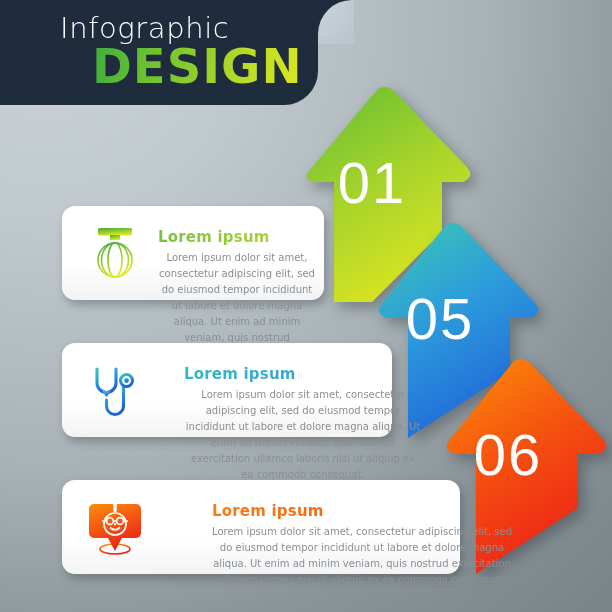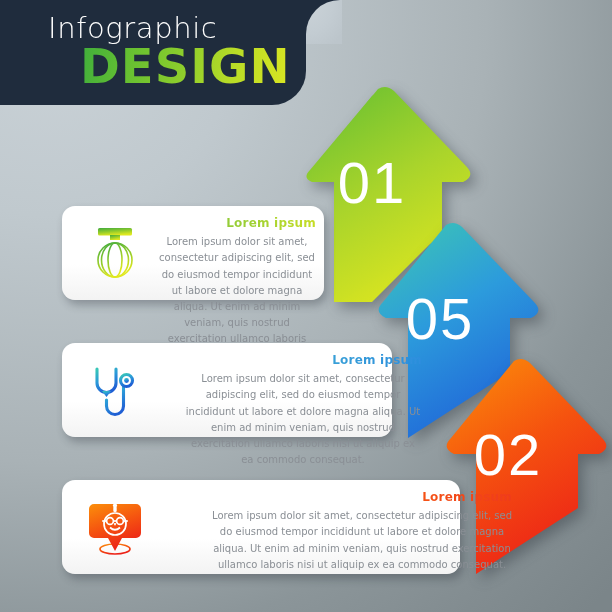--- a/index.html
+++ b/index.html
@@ -9,21 +9,21 @@
     position:relative;
   }
   #stage{
     position:absolute;inset:0;width:612px;height:612px;overflow:hidden;
     background:
       radial-gradient(130% 130% at 8% 4%, #cbd3d8 0%, #c0c9ce 24%, #a9b2b6 55%, #8b9599 78%, #7b8589 100%);
   }
 
   
   .header-wrap{
-    position:absolute;left:0;top:0;width:326px;height:105px;
+    position:absolute;left:12px;top:0;width:326px;height:105px;
   }
   .header-bg{
     position:absolute;left:-20px;top:-20px;width:326px;height:125px;
     background:#1f2c3d;
     border-bottom-right-radius:34px;
   }
   .header-notch{
     position:absolute;left:306px;top:0;width:36px;height:44px;
     background:#1f2c3d;
   }
@@ -80,22 +80,22 @@
     position:absolute;left:22px;top:16px;width:62px;height:62px;
   }
   .card .icon svg{display:block;width:62px;height:62px;}
 
   .card .txt{position:absolute;top:11px;}
   #card1 .txt{left:96px;width:158px;}
   #card2 .txt{left:122px;width:238px;}
   #card3 .txt{left:150px;width:300px;}
 
   .card .h{
-    text-align:right;font-size:12px;font-weight:bold;letter-spacing:.2px;
-    margin:0 0 4px 0;line-height:1.1;
+    text-align:left;font-size:15px;font-weight:bold;letter-spacing:.2px;
+    margin:12px 0 4px 0;line-height:1.1;
   }
   #card1 .h{
     background:linear-gradient(90deg,#79c043 0%,#9bcf35 55%,#c6dd26 100%);
     -webkit-background-clip:text;background-clip:text;
     -webkit-text-fill-color:transparent;color:transparent;
   }
   #card2 .h{
     background:linear-gradient(90deg,#35b5c6 0%,#3aa3d6 55%,#2e8ede 100%);
     -webkit-background-clip:text;background-clip:text;
     -webkit-text-fill-color:transparent;color:transparent;
@@ -156,21 +156,21 @@
     <svg viewBox="0 0 172 222">
       <defs>
         <linearGradient id="ga3" x1="0.15" y1="0" x2="0.6" y2="1">
           <stop offset="0%" stop-color="#fb8a0a"></stop>
           <stop offset="45%" stop-color="#f5520f"></stop>
           <stop offset="100%" stop-color="#ec1f18"></stop>
         </linearGradient>
       </defs>
       <path d="M72 3 Q80 -2 88 5 L160 80 Q170 90 157 96 L136 96 L136 150 L34 216 L34 96 L12 96 Q-1 90 9 80 Z" fill="url(#ga3)"></path>
     </svg>
-    <div class="num">02</div>
+    <div class="num">06</div>
   </div>
 
   <div class="card" id="card1">
     <div class="icon">
       <svg viewBox="0 0 62 62">
         <defs>
           <linearGradient id="gi1" x1="0" y1="0" x2="0.35" y2="1">
             <stop offset="0%" stop-color="#3faa3f"></stop>
             <stop offset="50%" stop-color="#8cc92c"></stop>
             <stop offset="100%" stop-color="#dfe81f"></stop>

